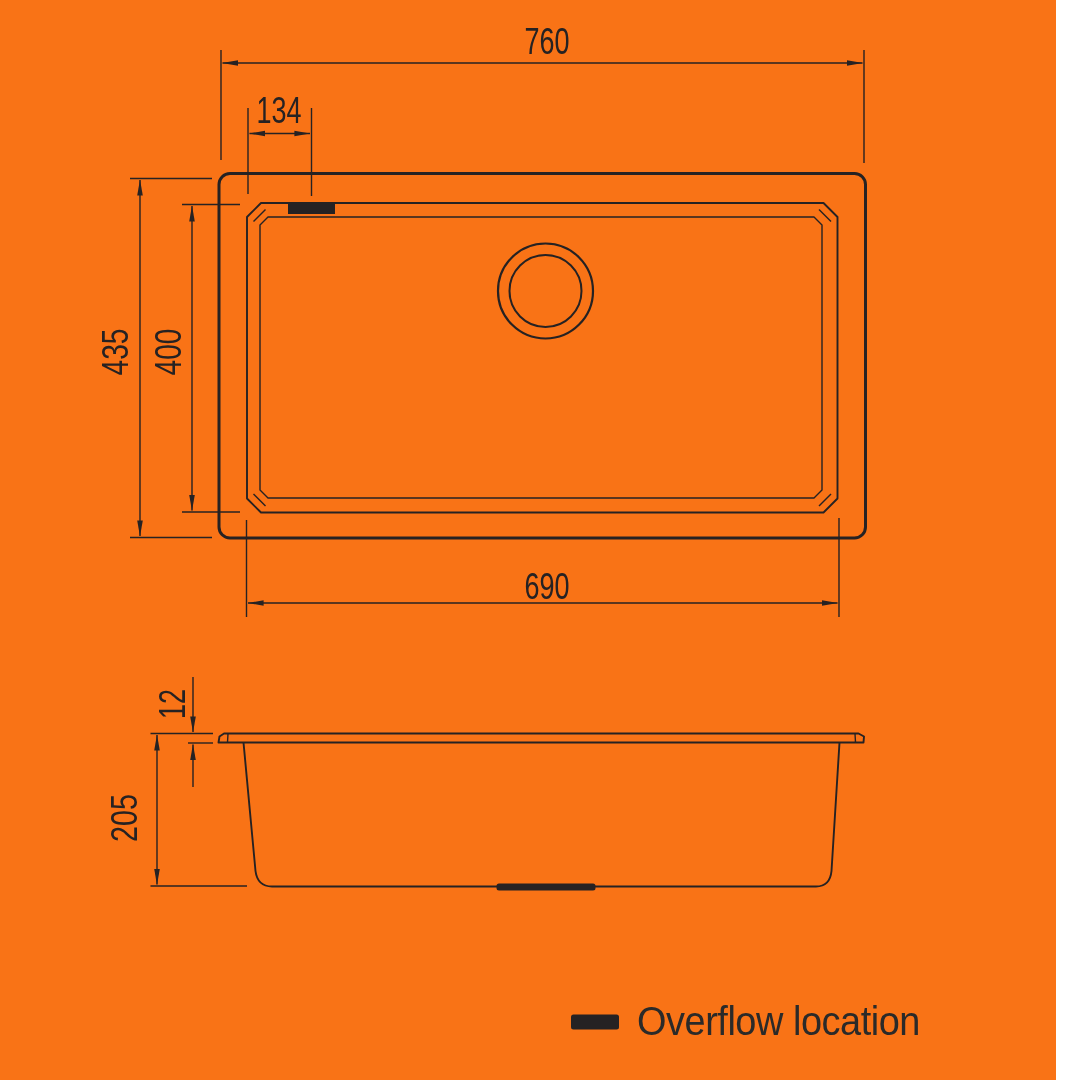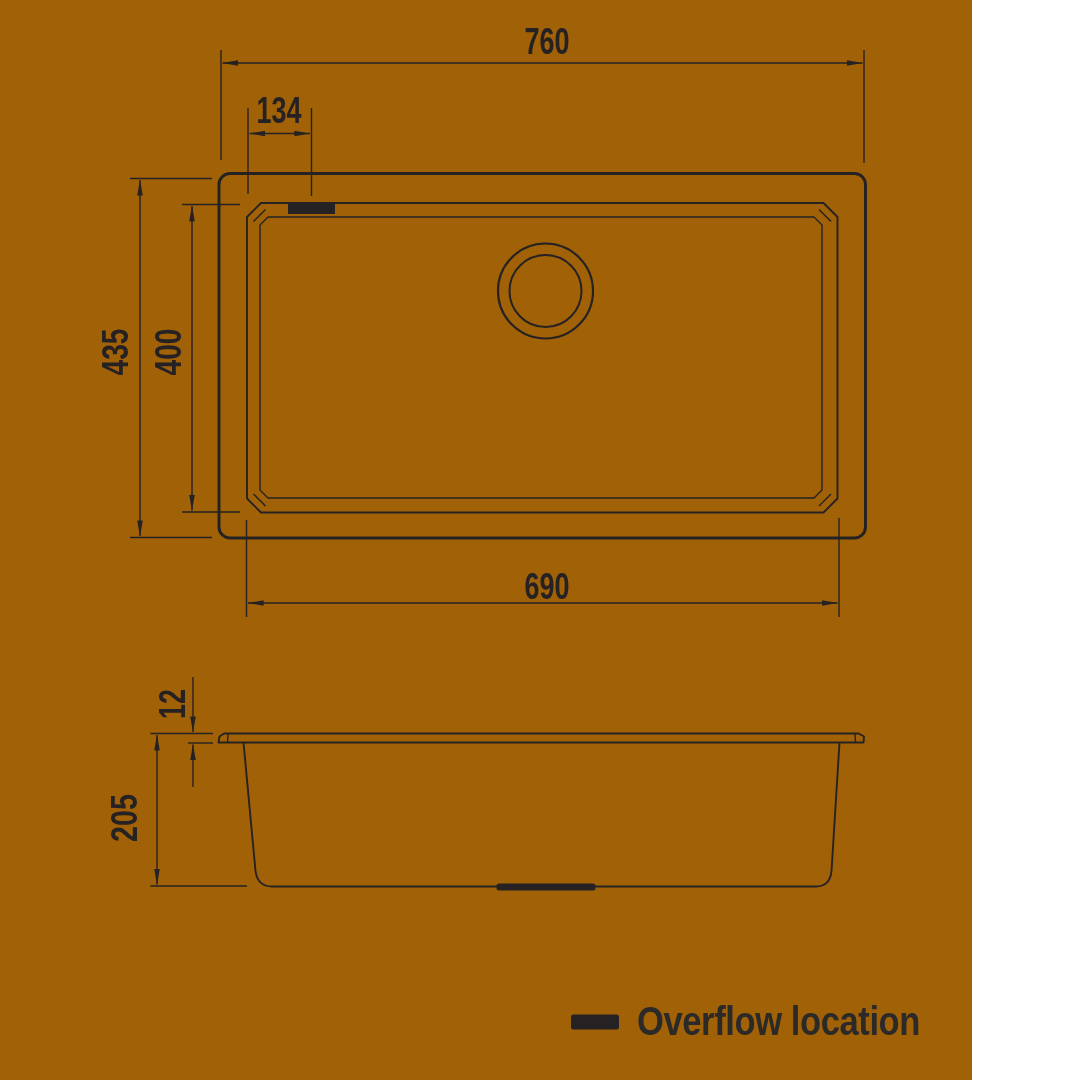--- a/index.html
+++ b/index.html
@@ -1,16 +1,16 @@
 <!DOCTYPE html>
 <html><head>
 <meta charset="utf-8">
 <style>
   html,body{margin:0;padding:0;background:#ffffff;}
-  .page{position:relative;width:972px;height:1080px;background:#a16207;overflow:hidden;font-weight:bold;}
+  .page{position:relative;width:1056px;height:1080px;background:#f97316;overflow:hidden;}
   svg{display:block;}
   .ln{stroke:#262223;fill:none;}
   .outer{stroke-width:3;}
   .rim{stroke-width:1.9;stroke-linejoin:round;}
   .rim-in{stroke-width:1.4;stroke-linejoin:round;}
   .prof{stroke-width:1.9;stroke-linejoin:round;}
   .dim{stroke-width:1.4;}
   .circ{stroke-width:2.2;}
   .circ2{stroke-width:2;}
   .dim-text{font-family:"Liberation Sans",sans-serif;font-size:36px;fill:#262223;}

